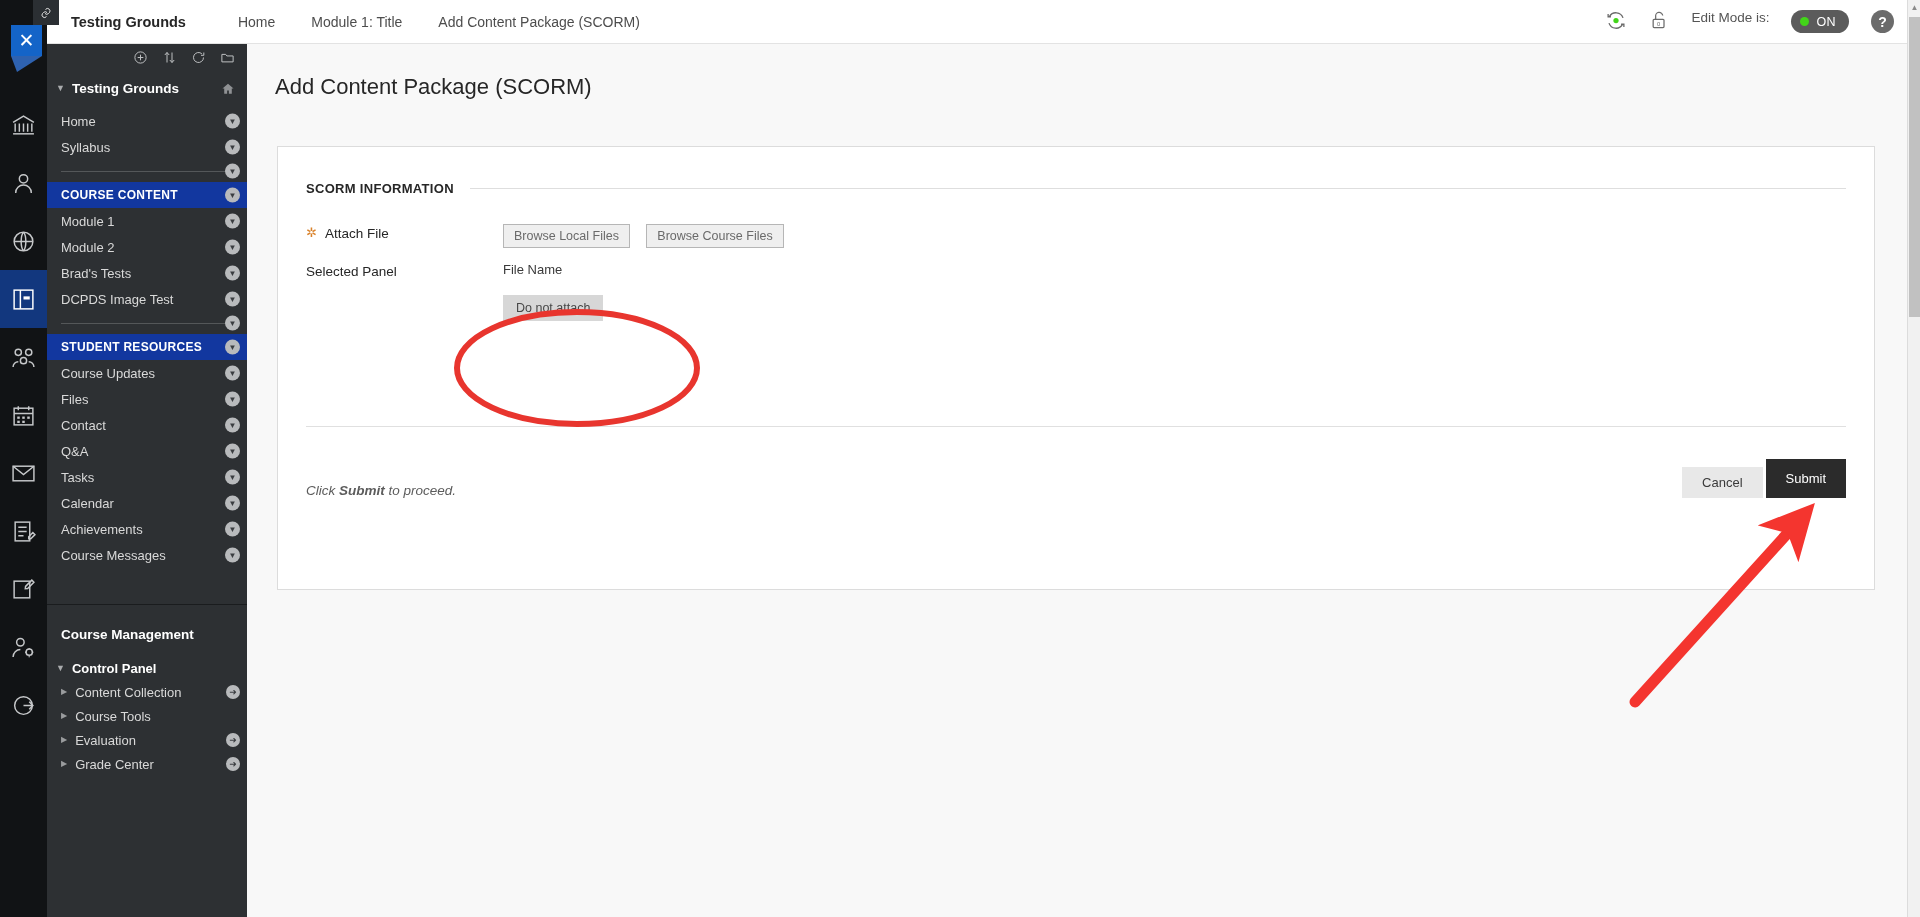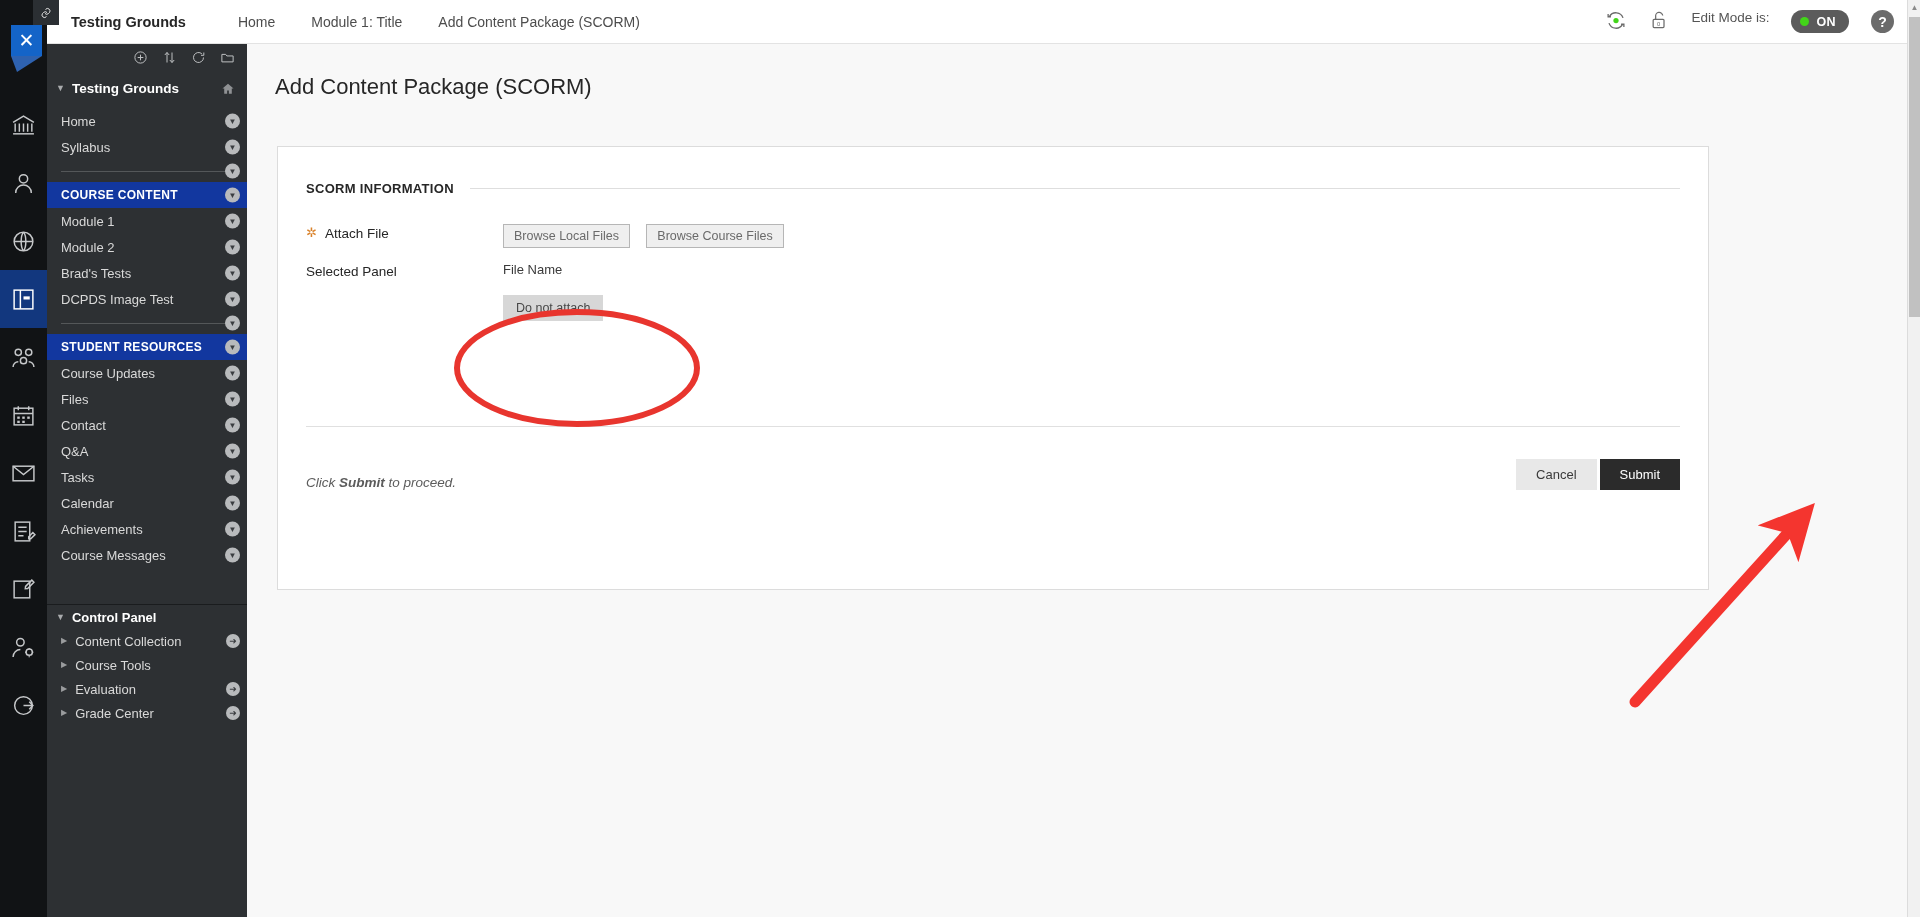--- a/index.html
+++ b/index.html
@@ -80,21 +80,21 @@
   }
   .tr-icon { color: #6b6b6b; display: flex; align-items: center; cursor: pointer; }
   .tr-icon svg { display: block; }
   .editmode-label { font-size: 13.5px; color: #555; white-space: nowrap; }
   .toggle-pill {
     display: inline-flex; align-items: center; gap: 7px;
     background: #5b5b5b; border-radius: 12px;
     padding: 3px 13px 3px 9px; height: 23px; cursor: pointer;
   }
   .toggle-dot { width: 9px; height: 9px; border-radius: 50%; background: #42d519; }
-  .toggle-text { color: #fff; font-size: 12.5px; font-weight: bold; letter-spacing: .4px; }
+  .toggle-text { color: #fff; font-size: 12.5px; font-weight: normal; letter-spacing: .4px; }
   .help-circle {
     width: 23px; height: 23px; border-radius: 50%;
     background: #6b6b6b; color: #fff;
     display: flex; align-items: center; justify-content: center;
     font-size: 14px; font-weight: bold; cursor: pointer;
   }
 
   
   .course-menu {
     position: absolute; left: 47px; top: 44px;
@@ -181,21 +181,21 @@
     position: absolute; left: 247px; top: 44px;
     width: 1660px; height: 873px;
     background: #f8f8f8; overflow: hidden; z-index: 10;
   }
   .page-title {
     font-size: 22px; color: #262626; font-weight: normal;
     padding: 30px 0 0 28px;
   }
   .panel {
     position: absolute; left: 30px; top: 102px;
-    width: 1432px; height: 444px;
+    width: 1598px; height: 444px;
     background: #ffffff; border: 1px solid #dcdcdc;
   }
   .section-head {
     display: flex; align-items: center;
     padding: 0 28px; margin-top: 34px;
   }
   .section-head .st {
     font-size: 13px; font-weight: bold; color: #262626;
     letter-spacing: .3px; white-space: nowrap;
   }
@@ -238,20 +238,21 @@
     display: flex; align-items: flex-end; padding: 0 28px;
   }
   .hint { font-size: 13.5px; color: #5c5c5c; font-style: italic; }
   .hint b { font-weight: bold; font-style: italic; }
   .actions { margin-left: auto; display: flex; gap: 3px; }
   .btn-cancel {
     background: #e8e8e8; color: #3a3a3a;
     border: none; font-size: 13px;
     padding: 8px 20px; cursor: pointer;
     font-family: "Liberation Sans", sans-serif;
+    margin-top: 8px;
   }
   .btn-submit {
     background: #2b2b2b; color: #ffffff;
     border: none; font-size: 13px;
     padding: 8px 20px; cursor: pointer;
     font-family: "Liberation Sans", sans-serif;
   }
 
   
   .annot { position: absolute; pointer-events: none; z-index: 60; }
@@ -529,20 +530,21 @@
       </div>
       <div class="cm-item">
         <span>Course Messages</span>
         <span class="chev">▼</span>
       </div>
     </div>
 
     <div class="cm-gap"></div>
     <div class="cm-sep"></div>
 
+    <div class="cm-mgmt-title">Course Management</div>
 
     <div class="cm-cp-row">
       <span class="cm-caret">▼</span>
       <span>Control Panel</span>
     </div>
 
     <div class="cm-sub">
       <span class="tri">▶</span>
       <span>Content Collection</span>
       <span class="arrow-circ">➜</span>

